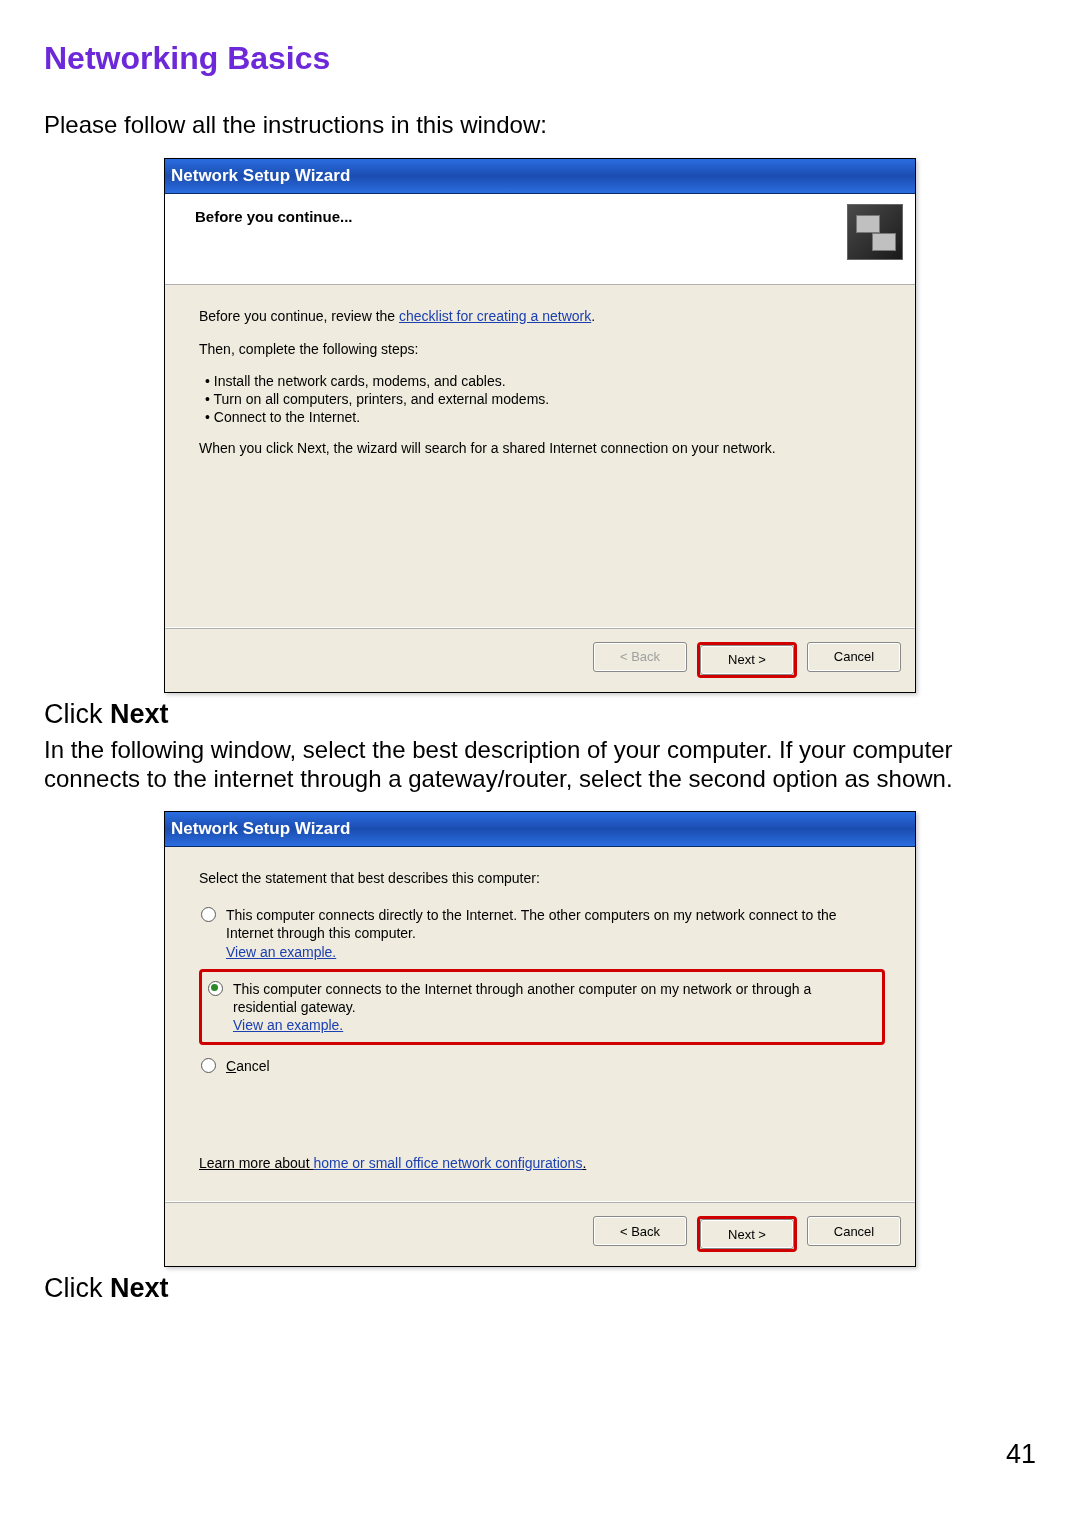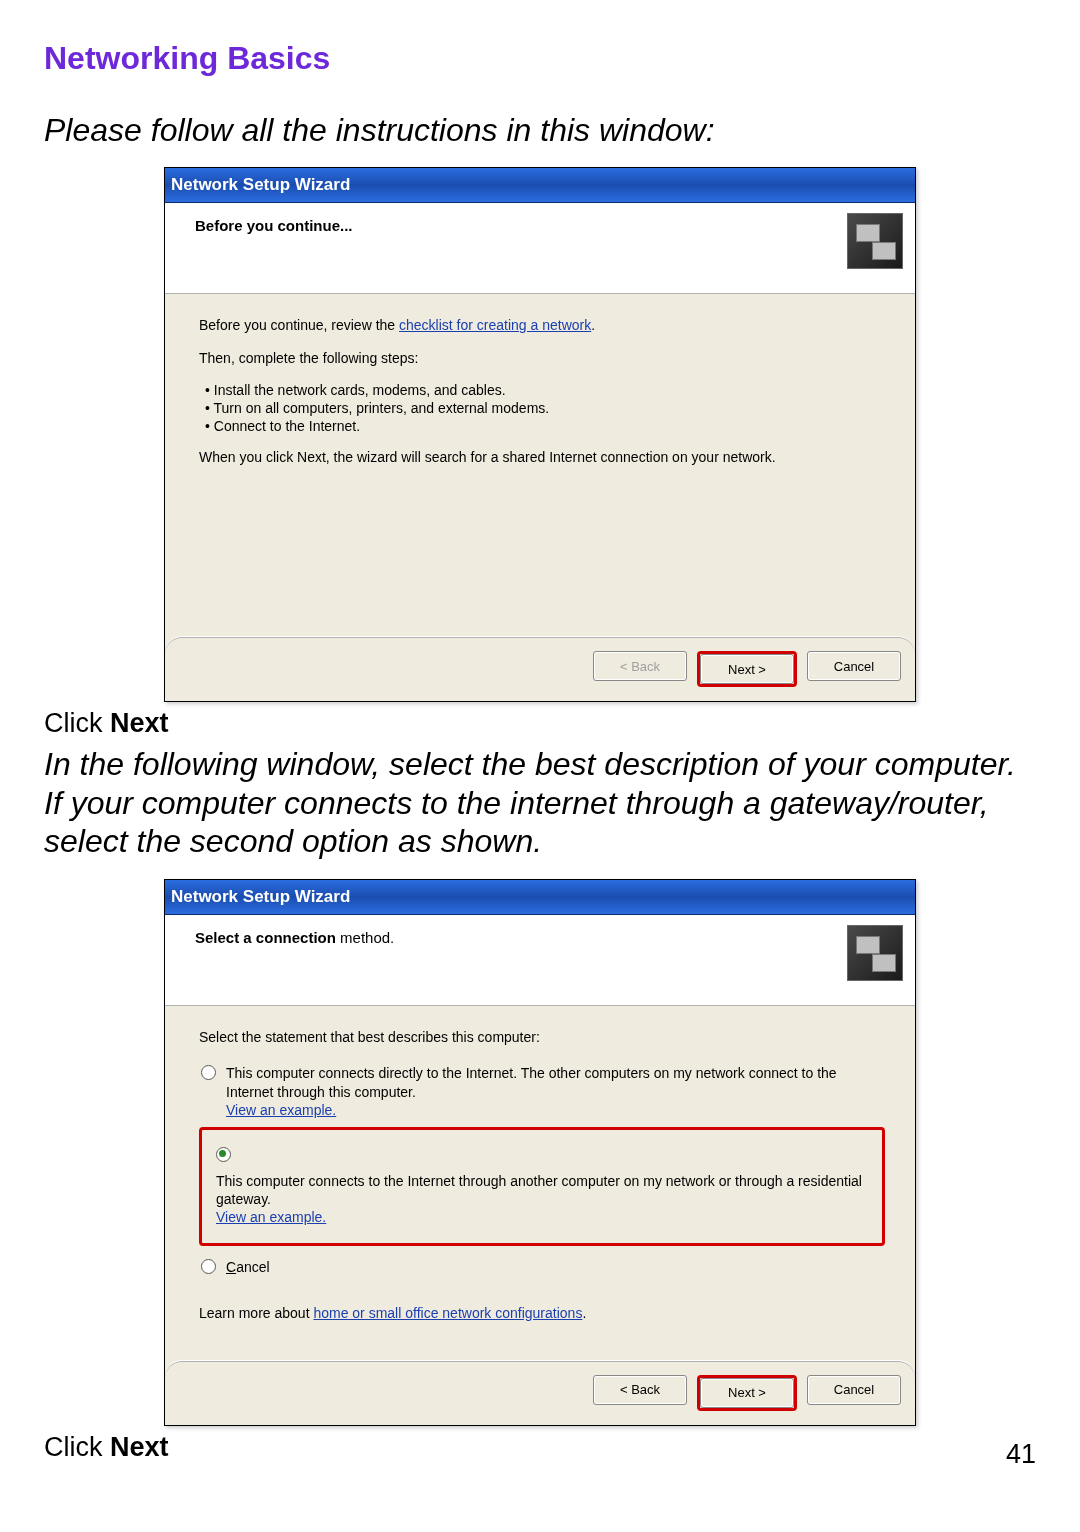--- a/index.html
+++ b/index.html
@@ -15,25 +15,24 @@
     min-height: 1490px;
     box-sizing: border-box;
   }
   .heading {
     color: #6d28d9;
     font-size: 32px;
     font-weight: bold;
     margin-bottom: 34px;
   }
   .body-text {
-    font-size: 32px;
+    font-size: 24px;
     color: #000;
     line-height: 1.2;
     margin-bottom: 18px;
-    font-style: italic;
   }
   .click-next {
     font-size: 27px;
     margin-top: 2px;
   }
   .click-next .bold { font-weight: bold; }
   .wizard {
     width: 750px;
     margin: 10px auto 6px auto;
     border: 1px solid #000;
@@ -147,21 +146,20 @@
     padding: 0;
   }
   
   .button-row {
     border-top: 1px solid #fff;
     box-shadow: inset 0 1px 0 #b0b0b0;
     padding: 14px 14px 14px 0;
     display: flex;
     justify-content: flex-end;
     gap: 10px;
-    border-radius: 17px;
   }
   .win-btn {
     min-width: 92px;
     height: 28px;
     background: #efebde;
     border: 1px solid #888;
     border-radius: 3px;
     font-family: Tahoma, sans-serif;
     font-size: 13px;
     display: inline-flex;
@@ -219,53 +217,47 @@
 
   <div class="click-next">
     <span>Click </span><span class="bold">Next</span>
   </div>
   <div class="body-text" style="margin-top:6px;">In the following window, select the best description of your computer. If your computer connects to the internet through a gateway/router, select the second option as shown.</div>
 
   <div class="wizard">
     <div class="titlebar">
       <span>Network Setup Wizard</span>
     </div>
-    <div class="wizard-header">
-      <div class="title-line">
-        <span>Select a connection</span><span class="normal"> method.</span>
-      </div>
-      <div class="header-icon"></div>
-    </div>
     <div class="wizard-body" style="min-height:320px; padding-bottom:12px;">
       <div class="line">Select the statement that best describes this computer:</div>
 
       <div class="radio-row">
         <div class="radio"></div>
         <div class="radio-label">
           <span>This computer connects directly to the Internet. The other computers on my network connect to the Internet through this computer.</span><br>
           <span class="link">View an example.</span>
         </div>
       </div>
 
       <div class="highlight-red">
-        <div class="radio-row" style="margin:8px;flex-direction:column;">
+        <div class="radio-row" style="margin:0;">
           <div class="radio checked"></div>
           <div class="radio-label">
             <span>This computer connects to the Internet through another computer on my network or through a residential gateway.</span><br>
             <span class="link">View an example.</span>
           </div>
         </div>
       </div>
 
       <div class="radio-row">
         <div class="radio"></div>
         <div class="radio-label underline-first">Cancel</div>
       </div>
 
-      <div class="line" style="margin-top:24px;">
+      <div class="line" style="margin-top:74px;text-decoration:underline;">
         <span>Learn more about </span><span class="link">home or small office network configurations</span>.
       </div>
     </div>
     <div class="button-row">
       <div class="win-btn">&lt; Back</div>
       <div class="highlight-red-btn">
         <div class="win-btn">Next &gt;</div>
       </div>
       <div class="win-btn">Cancel</div>
     </div>

